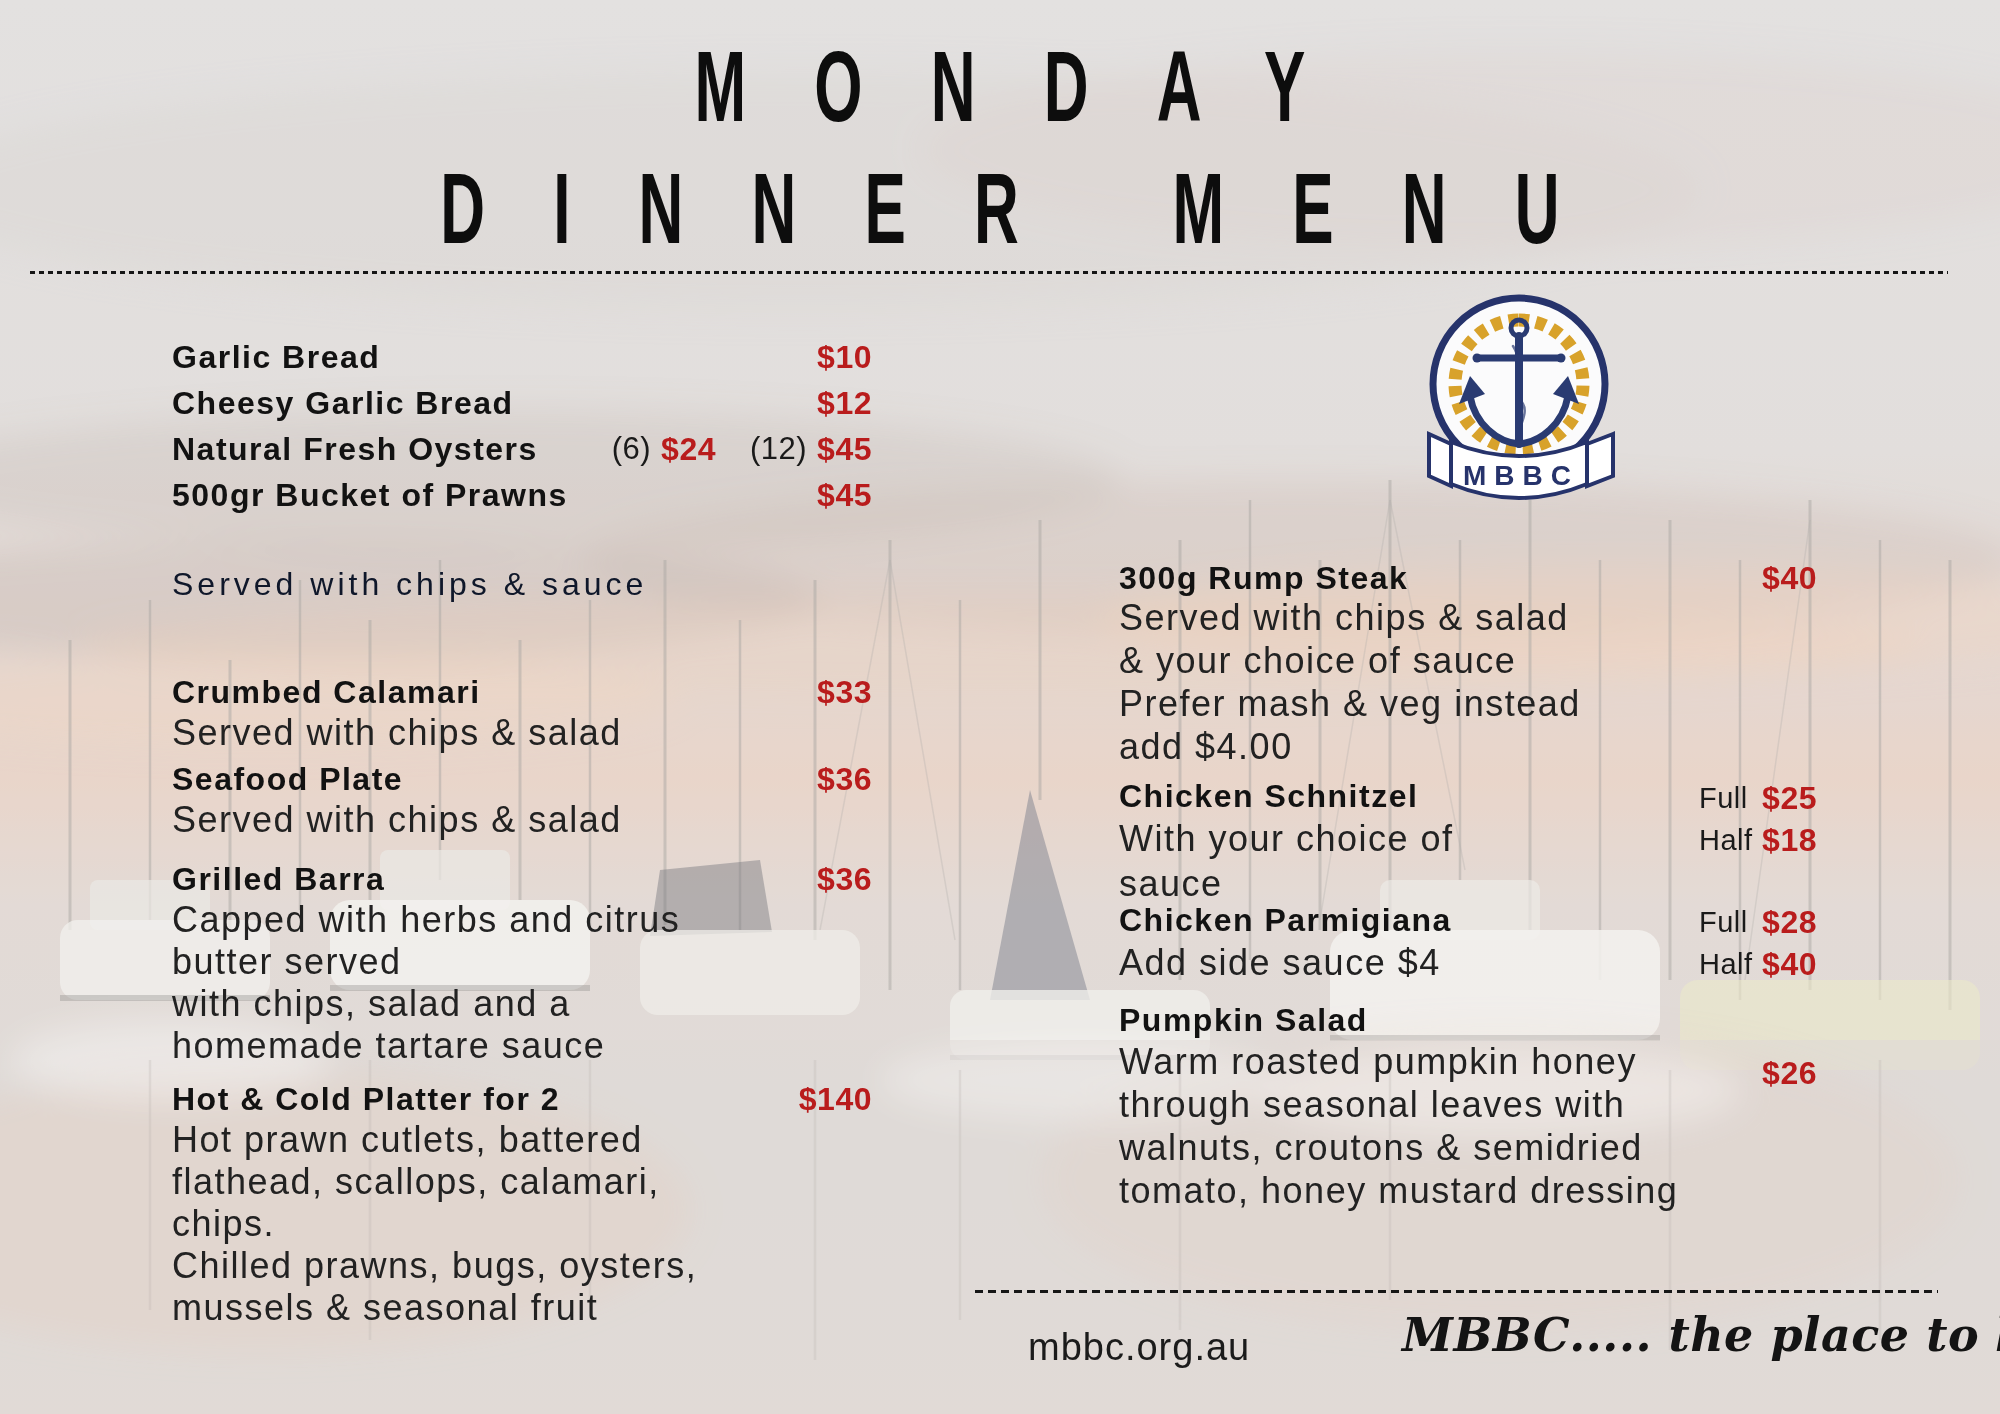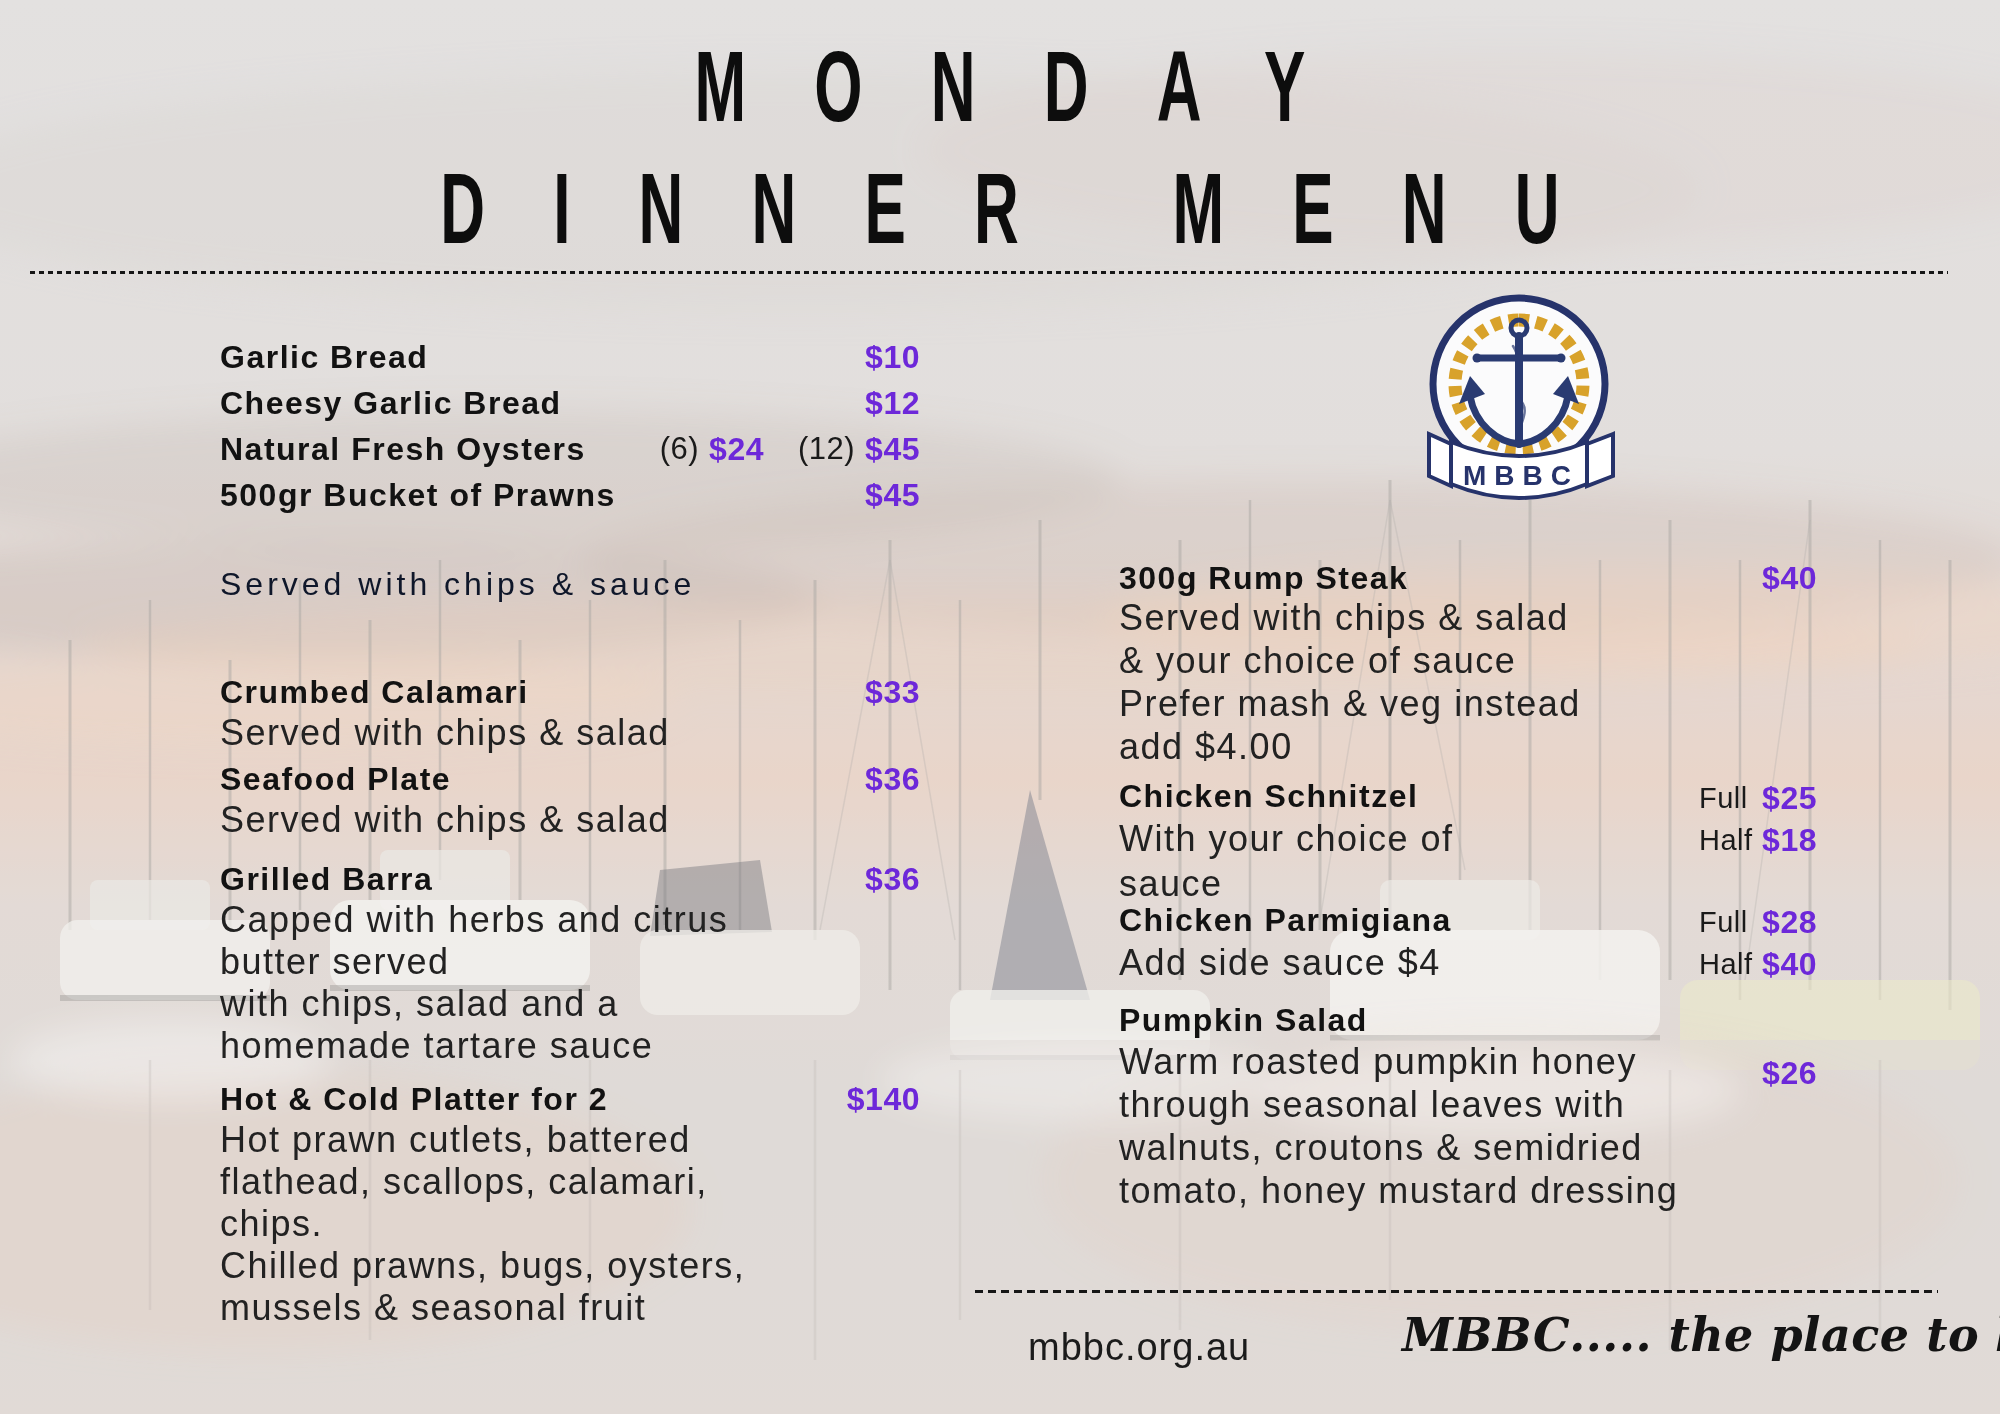--- a/index.html
+++ b/index.html
@@ -16,27 +16,27 @@
   .title-1{top:36px;}
   .title-2{top:158px;}
 
   
   .divider{position:absolute;background:repeating-linear-gradient(90deg,#161616 0 5px,transparent 5px 9px);}
   .divider.top{left:30px;top:271px;width:1918px;height:3px;}
   .divider.footer{left:975px;top:1290px;width:963px;height:3px;
       background:repeating-linear-gradient(90deg,#161616 0 8px,transparent 8px 13px);}
 
   
-  .left-col{position:absolute;left:172px;top:0;width:700px;height:1414px;margin-left:48px;}
+  .left-col{position:absolute;left:172px;top:0;width:700px;height:1414px;}
   .right-col{position:absolute;left:1119px;top:0;width:698px;height:1164px;}
   .block{position:absolute;left:0;width:100%;}
 
   .qrow{display:flex;justify-content:space-between;align-items:center;height:46px;}
   .iname{font-weight:bold;font-size:32px;letter-spacing:1.5px;color:#121212;white-space:nowrap;}
-  .iprice{font-weight:bold;font-size:32px;letter-spacing:0.5px;color:#6d28d9;white-space:nowrap;}
+  .iprice{font-weight:bold;font-size:32px;letter-spacing:0.5px;color:#b91c1c;white-space:nowrap;}
   .oyster-prices{display:flex;align-items:center;}
   .qty{font-size:31px;font-weight:400;letter-spacing:0.5px;margin-right:10px;}
   .qty.gap{margin-left:34px;}
 
   .qdesc{font-size:32px;letter-spacing:4px;line-height:40px;color:#0f172a;}
 
   .menu-item{position:absolute;left:0;width:100%;}
   .irow{display:flex;justify-content:space-between;align-items:baseline;line-height:40px;}
   .desc{font-size:36px;letter-spacing:1.5px;line-height:42px;color:#222;white-space:nowrap;}
   .right-col .menu-item{padding-right:0;}

